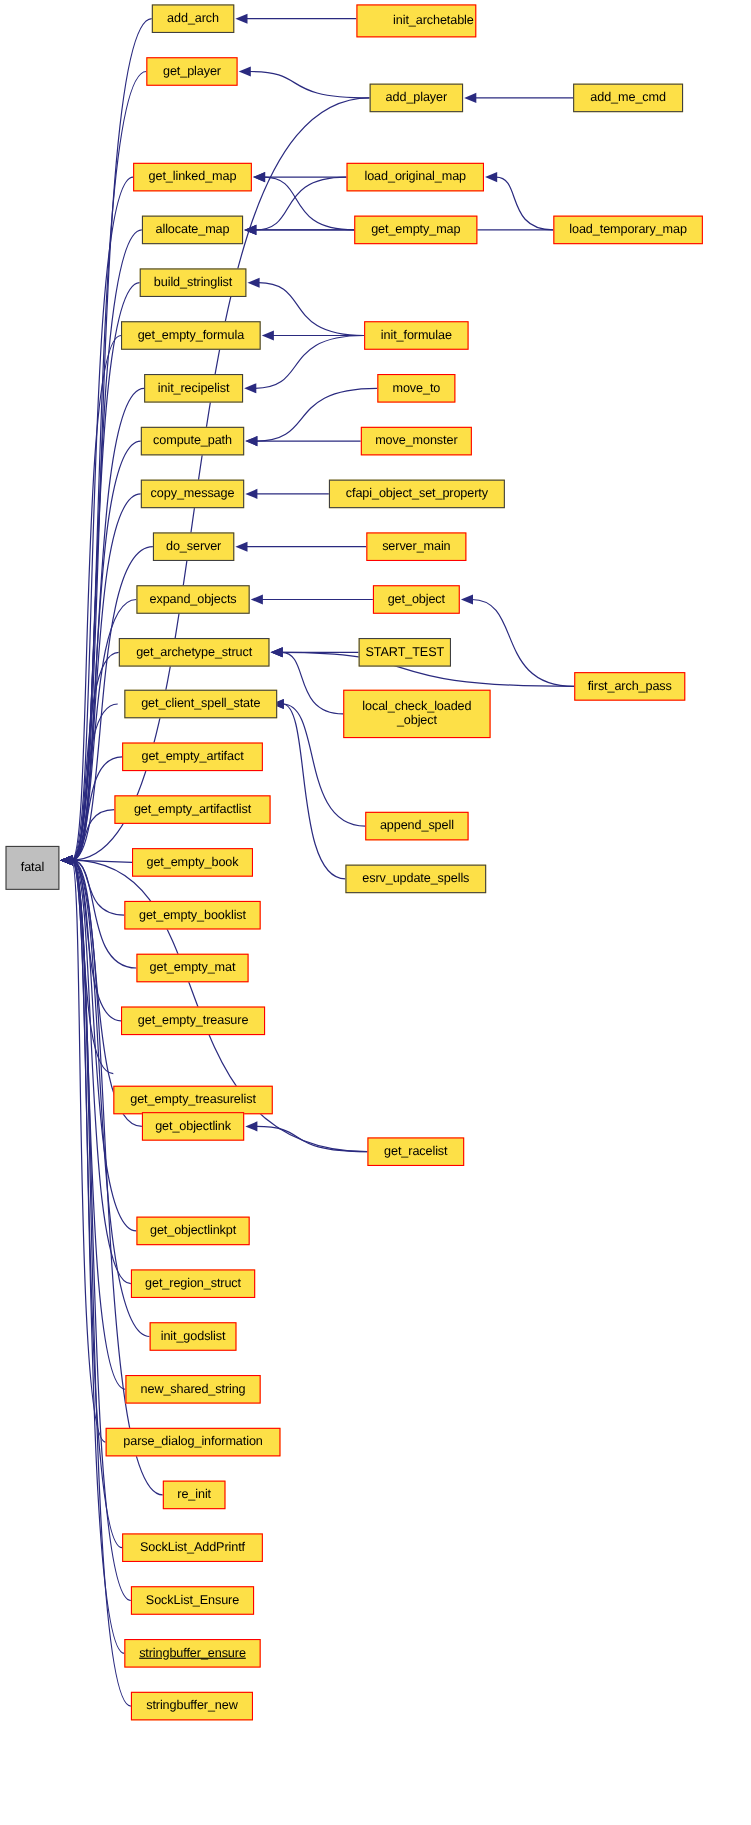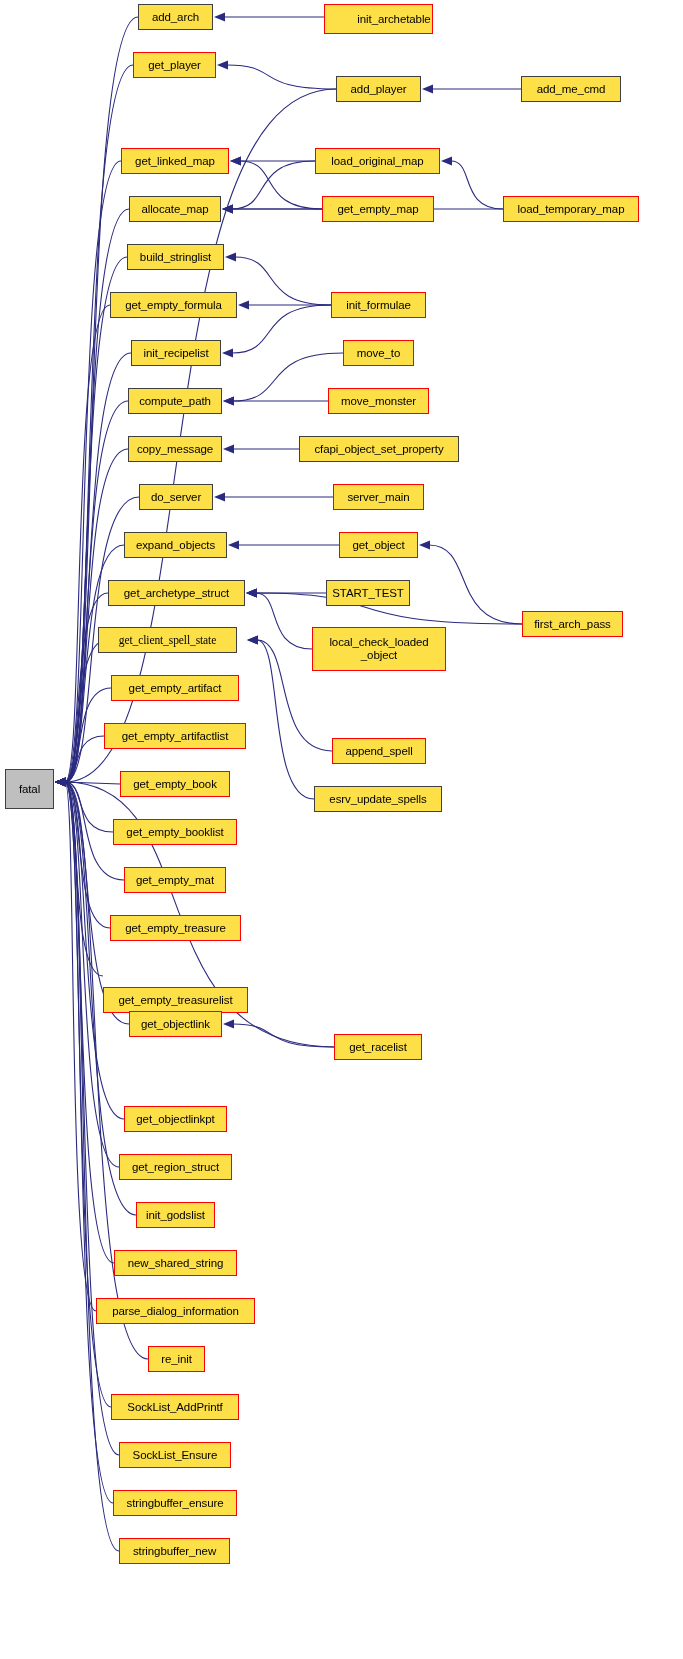--- a/index.html
+++ b/index.html
@@ -188,21 +188,21 @@
       <div class="node " style="left: 328px; top: 388px; width: 101px; height: 26px;">move_monster</div>
       <div class="node black" style="left: 128px; top: 436px; width: 94px; height: 26px;">copy_message</div>
       <div class="node black" style="left: 299px; top: 436px; width: 160px; height: 26px;">cfapi_object_set_property</div>
       <div class="node black" style="left: 139px; top: 484px; width: 74px; height: 26px;">do_server</div>
       <div class="node " style="left: 333px; top: 484px; width: 91px; height: 26px;">server_main</div>
       <div class="node black" style="left: 124px; top: 532px; width: 103px; height: 26px;">expand_objects</div>
       <div class="node " style="left: 339px; top: 532px; width: 79px; height: 26px;">get_object</div>
       <div class="node black" style="left: 108px; top: 580px; width: 137px; height: 26px;">get_archetype_struct</div>
       <div class="node black" style="left: 326px; top: 580px; width: 84px; height: 26px;">START_TEST</div>
       <div class="node " style="left: 522px; top: 611px; width: 101px; height: 26px;">first_arch_pass</div>
-      <div class="node black" style="left: 98px; top: 627px; width: 139px; height: 26px; font-family: Liberation Serif, serif;">get_client_spell_state</div>
+      <div class="node black" style="left: 113px; top: 627px; width: 139px; height: 26px;">get_client_spell_state</div>
       <div class="node " style="left: 312px; top: 627px; width: 134px; height: 44px;">local_check_loaded
 _object</div>
       <div class="node " style="left: 111px; top: 675px; width: 128px; height: 26px;">get_empty_artifact</div>
       <div class="node " style="left: 104px; top: 723px; width: 142px; height: 26px;">get_empty_artifactlist</div>
       <div class="node " style="left: 332px; top: 738px; width: 94px; height: 26px;">append_spell</div>
       <div class="node " style="left: 120px; top: 771px; width: 110px; height: 26px;">get_empty_book</div>
       <div class="node black" style="left: 314px; top: 786px; width: 128px; height: 26px;">esrv_update_spells</div>
       <div class="node " style="left: 113px; top: 819px; width: 124px; height: 26px;">get_empty_booklist</div>
       <div class="node " style="left: 124px; top: 867px; width: 102px; height: 26px;">get_empty_mat</div>
       <div class="node " style="left: 110px; top: 915px; width: 131px; height: 26px;">get_empty_treasure</div>
@@ -210,16 +210,16 @@
       <div class="node " style="left: 129px; top: 1011px; width: 93px; height: 26px;">get_objectlink</div>
       <div class="node " style="left: 334px; top: 1034px; width: 88px; height: 26px;">get_racelist</div>
       <div class="node " style="left: 124px; top: 1106px; width: 103px; height: 26px;">get_objectlinkpt</div>
       <div class="node " style="left: 119px; top: 1154px; width: 113px; height: 26px;">get_region_struct</div>
       <div class="node " style="left: 136px; top: 1202px; width: 79px; height: 26px;">init_godslist</div>
       <div class="node " style="left: 114px; top: 1250px; width: 123px; height: 26px;">new_shared_string</div>
       <div class="node " style="left: 96px; top: 1298px; width: 159px; height: 26px;">parse_dialog_information</div>
       <div class="node " style="left: 148px; top: 1346px; width: 57px; height: 26px;">re_init</div>
       <div class="node " style="left: 111px; top: 1394px; width: 128px; height: 26px;">SockList_AddPrintf</div>
       <div class="node " style="left: 119px; top: 1442px; width: 112px; height: 26px;">SockList_Ensure</div>
-      <div class="node " style="left: 113px; top: 1490px; width: 124px; height: 26px;">stringbuffer_ensure</div>
+      <div class="node " style="left: 113px; top: 1490px; width: 124px; height: 26px; text-decoration: underline;">stringbuffer_ensure</div>
       <div class="node " style="left: 119px; top: 1538px; width: 111px; height: 26px;">stringbuffer_new</div>
     </div>
 </div>
 
 </body></html>

